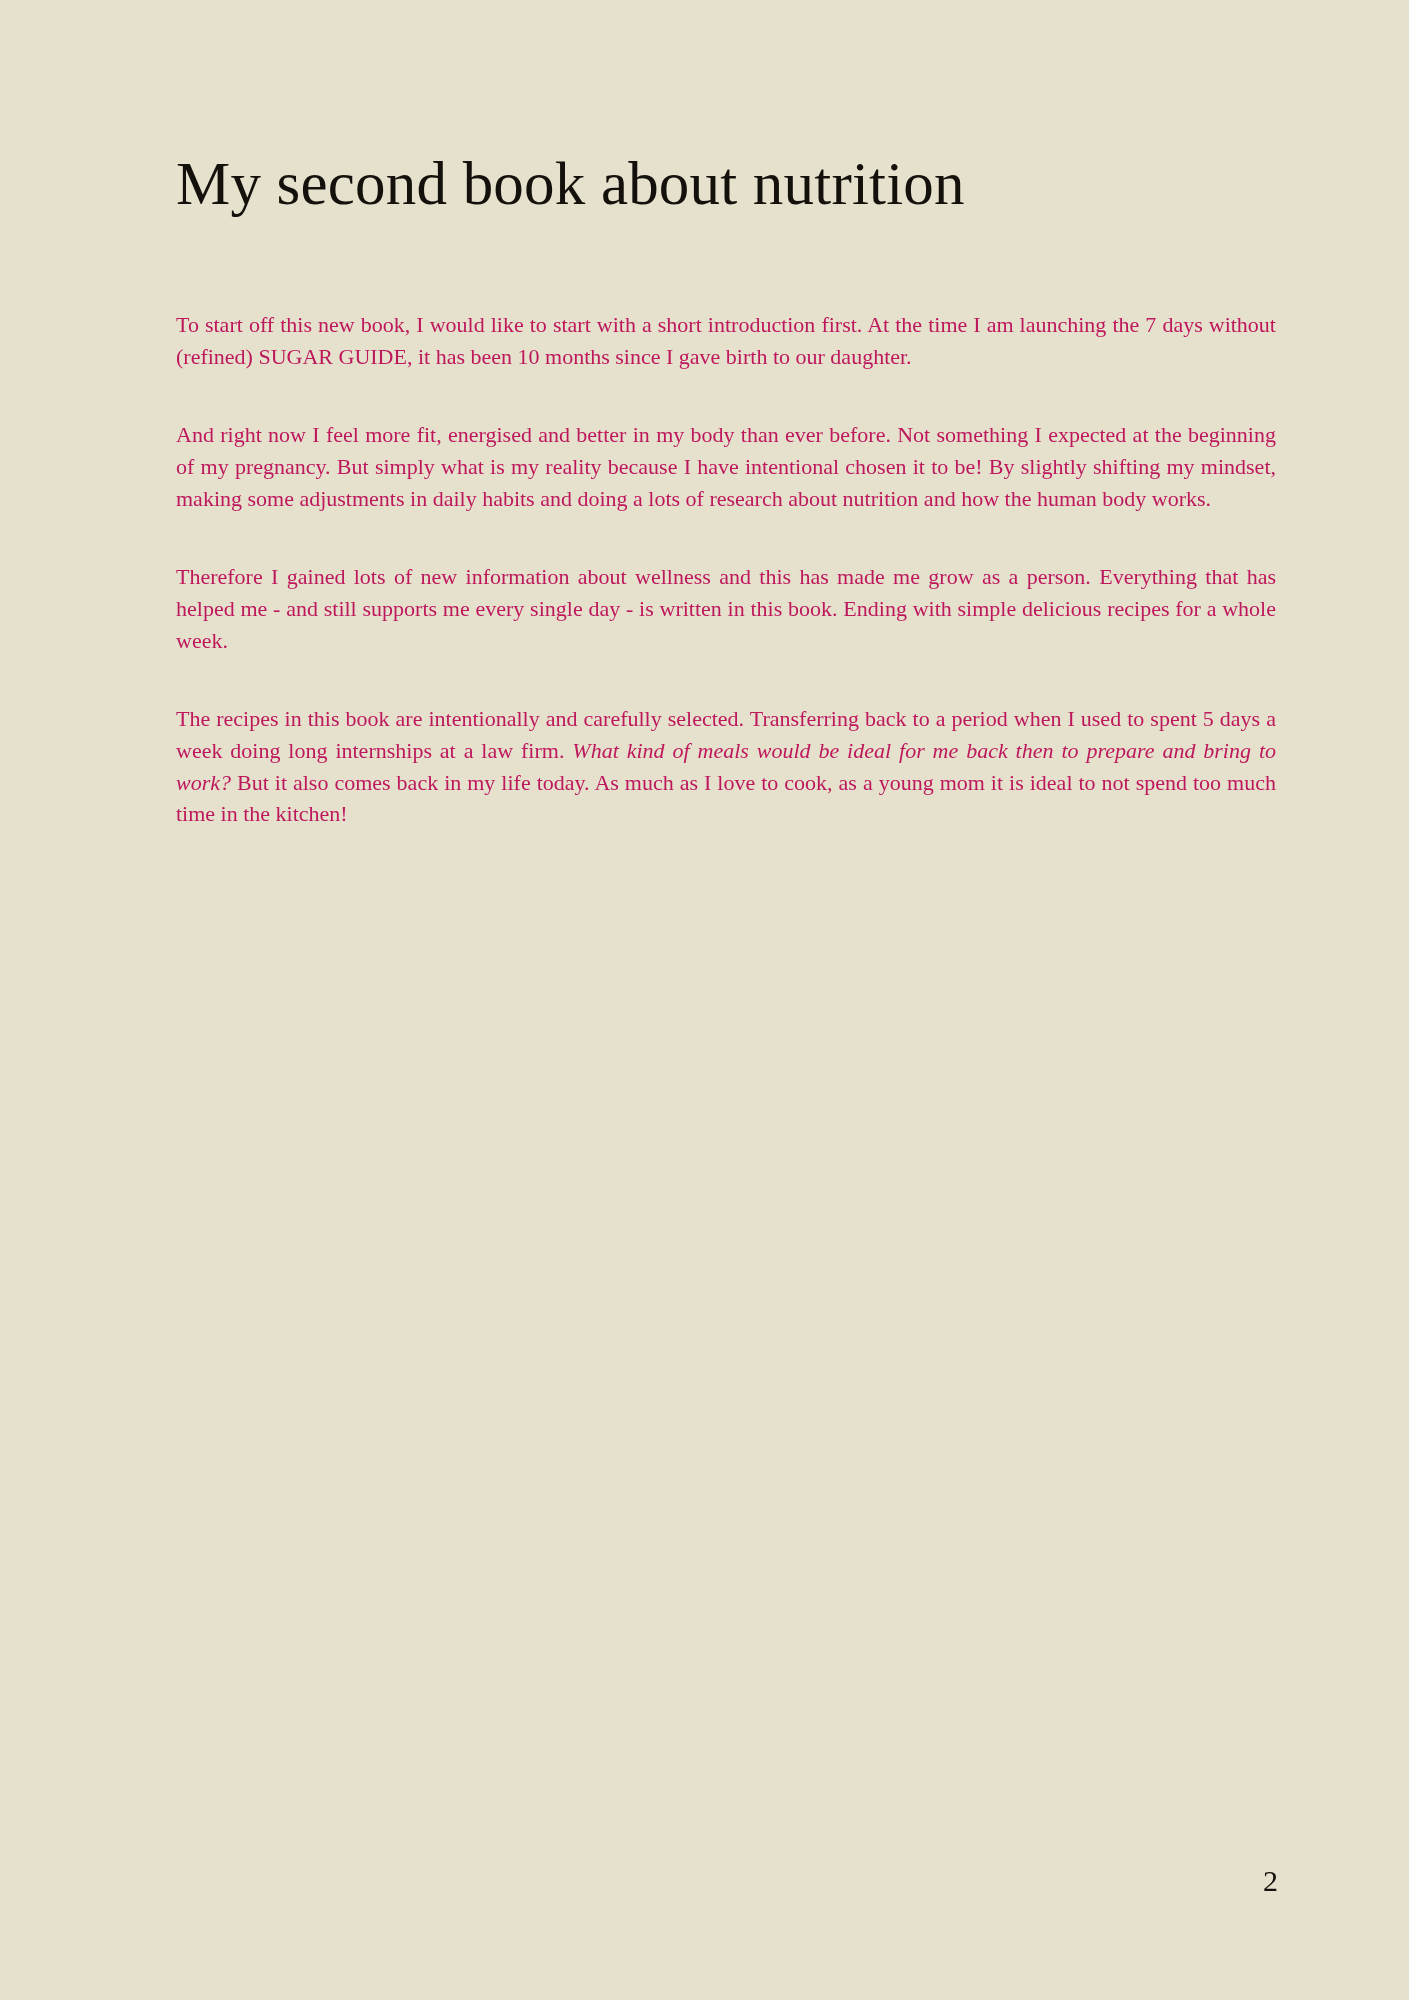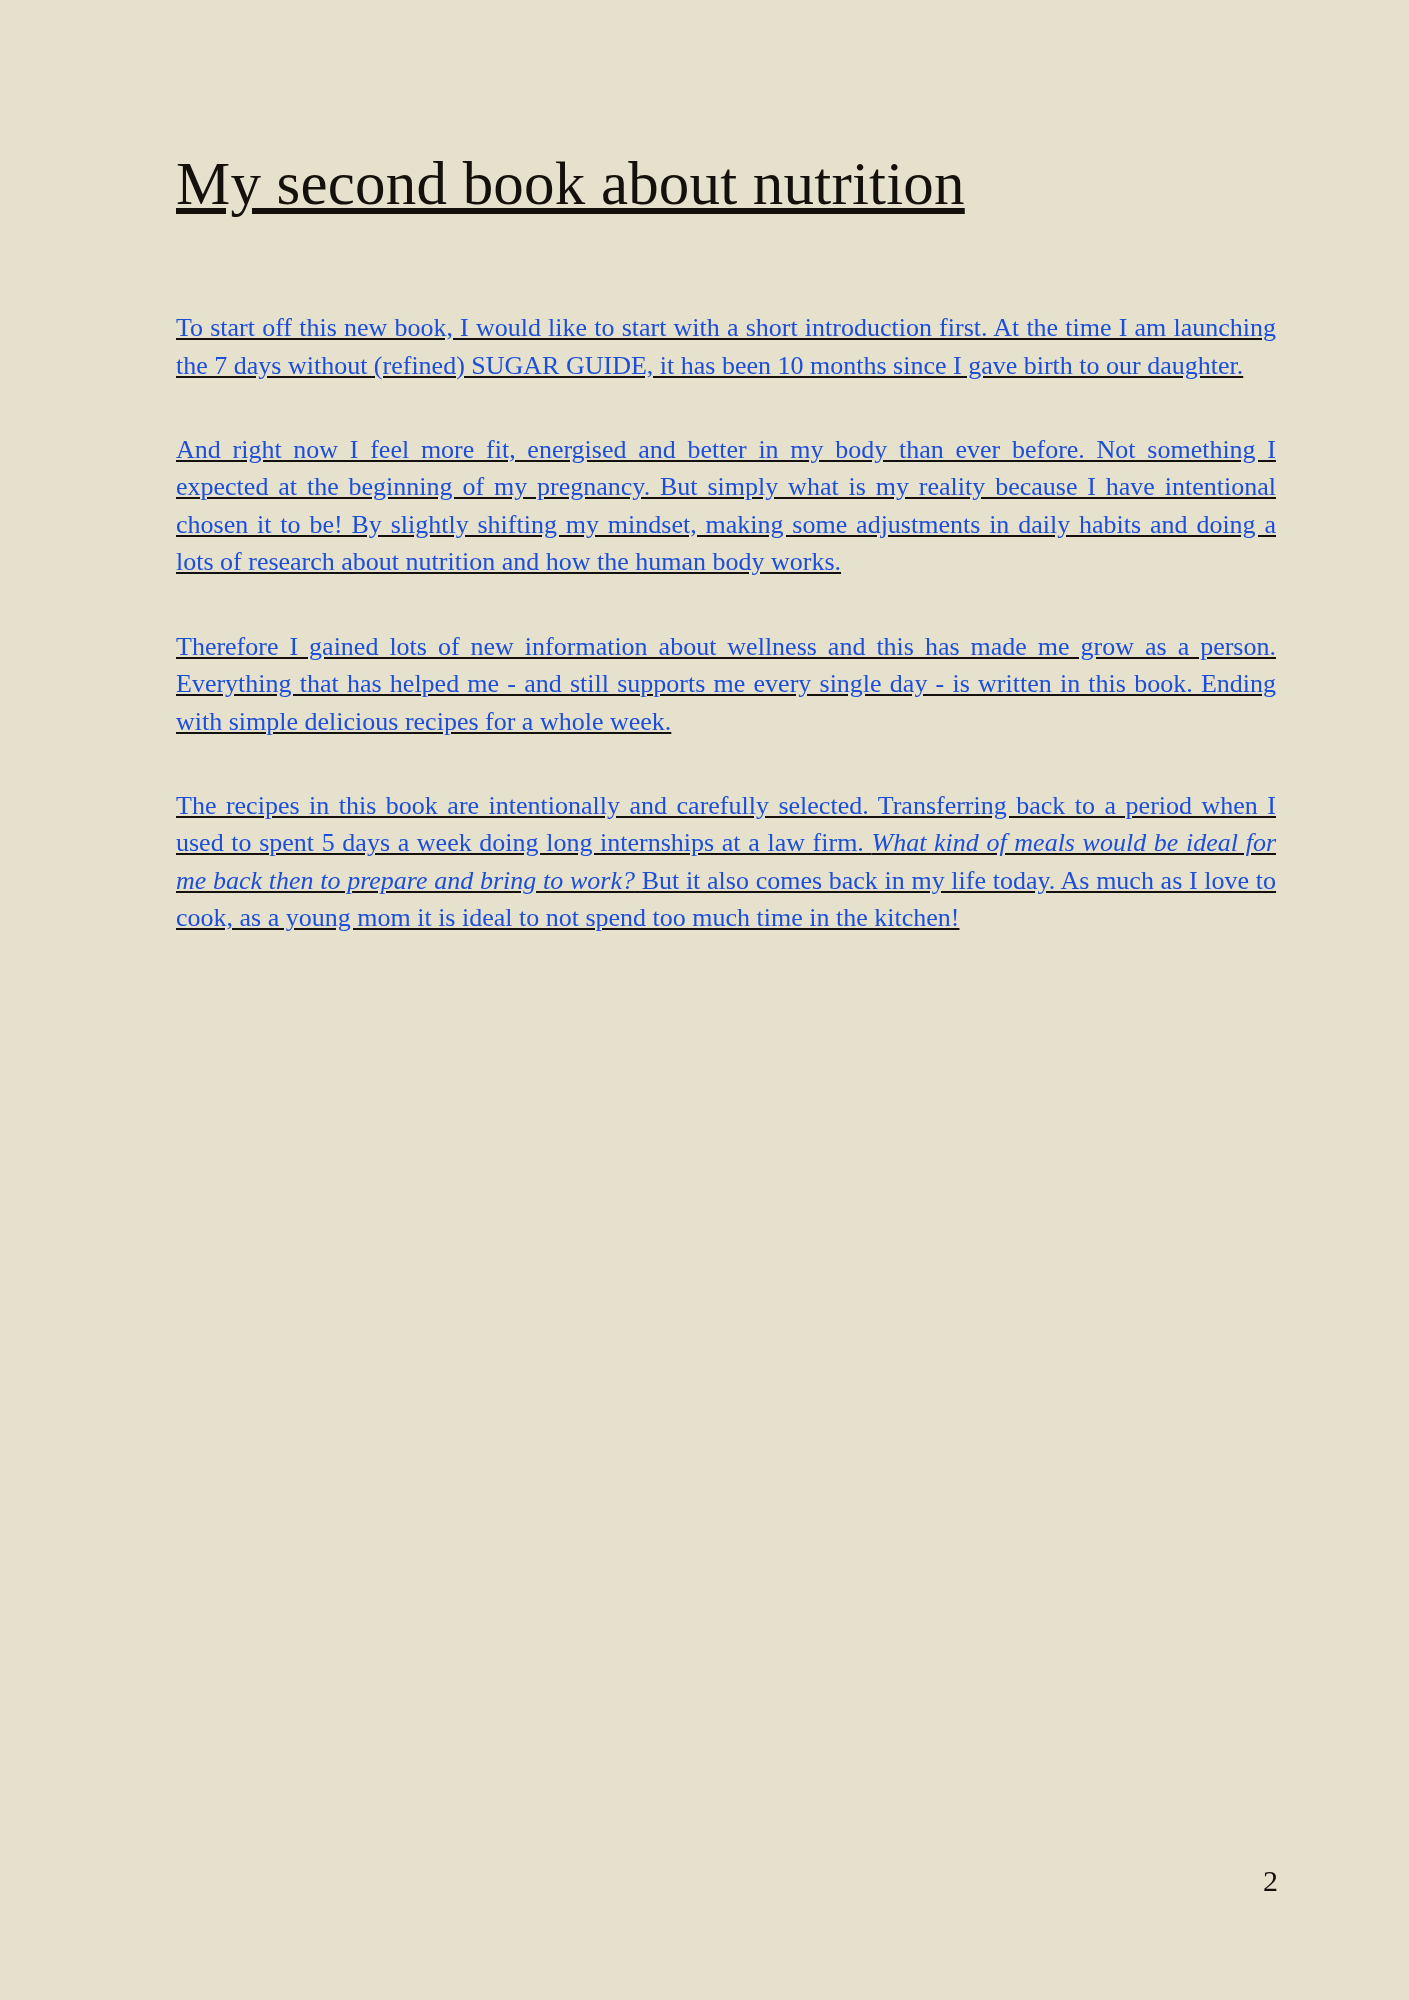--- a/index.html
+++ b/index.html
@@ -19,38 +19,37 @@
     width: 1409px;
     height: 2000px;
     box-sizing: border-box;
     padding: 0;
   }
   .content {
     position: absolute;
     left: 176px;
     top: 150px;
     width: 1100px;
-    text-decoration: underline;
   }
   .page-title {
     font-family: "Liberation Serif", serif;
     font-size: 61px;
     font-weight: 400;
     line-height: 1.1;
     letter-spacing: 0.2px;
     margin: 0 0 92px 0;
     color: #14110c;
   }
   .para {
-    font-size: 26px;
+    font-size: 22px;
     line-height: 1.44;
     text-align: justify;
     text-justify: inter-word;
     margin: 0 0 47px 0;
-    color: #1d4ed8;
+    color: #be185d;
   }
   .para:last-of-type {
     margin-bottom: 16px;
   }
   .para em {
     font-style: italic;
   }
   .page-number {
     position: absolute;
     right: 131px;

